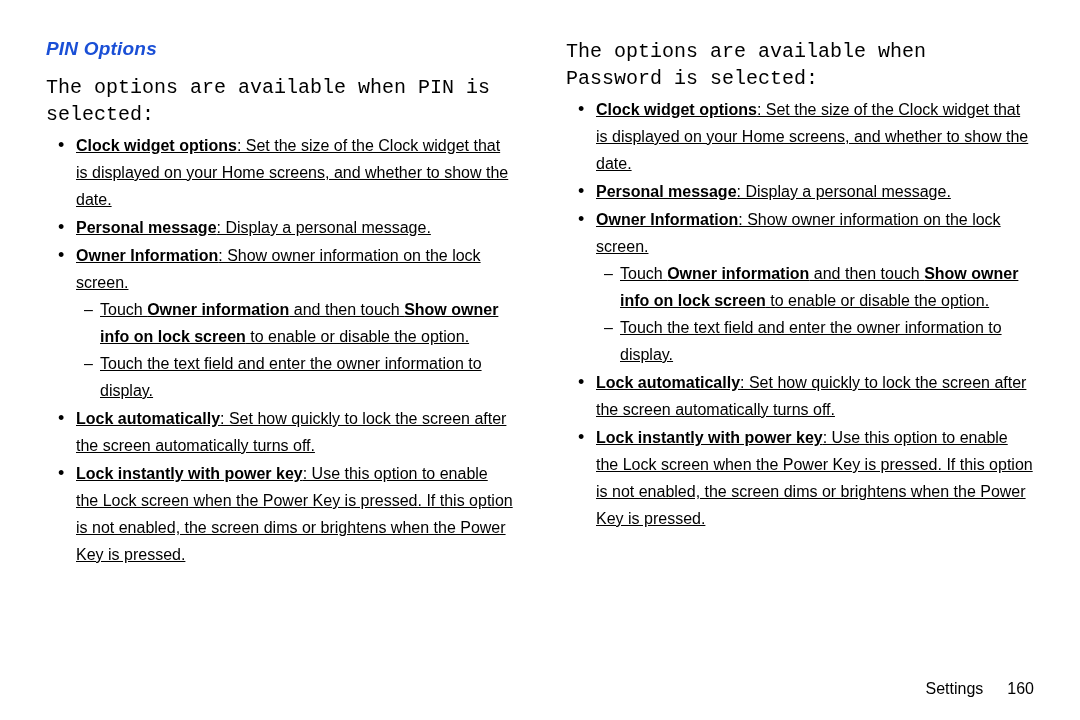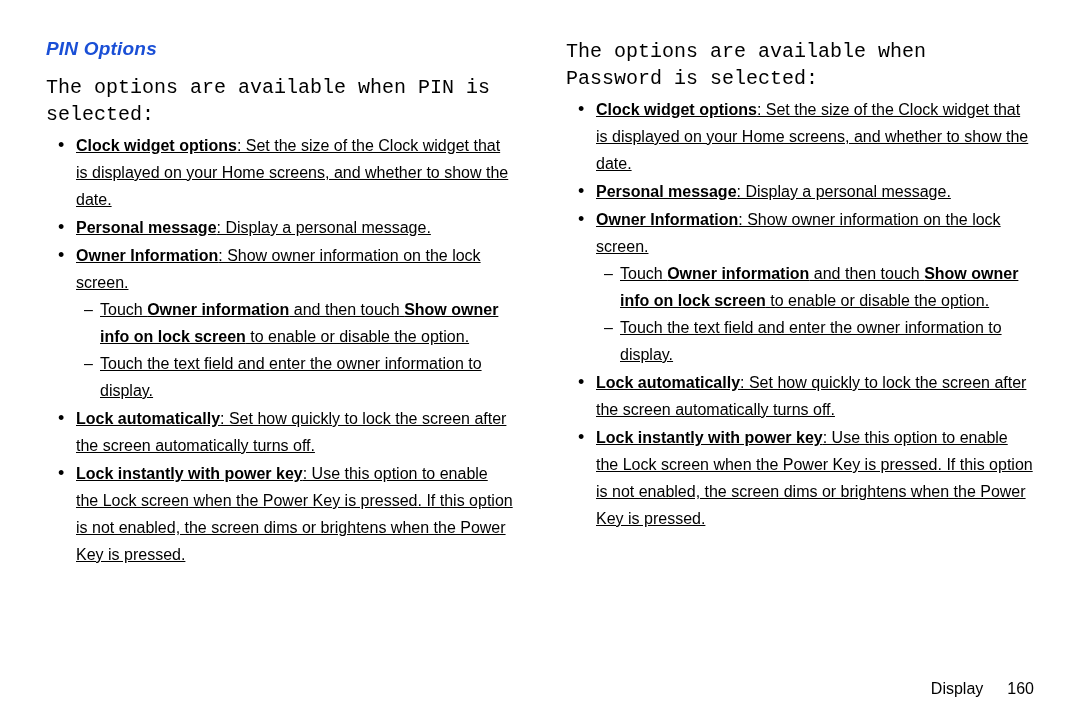--- a/index.html
+++ b/index.html
@@ -112,15 +112,15 @@
           </ul>
         </li>
         <li><span class="b">Lock automatically</span><span>: Set how quickly to lock the screen after the screen automatically turns off.</span></li>
         <li><span class="b">Lock instantly with power key</span><span>: Use this option to enable the Lock screen when the Power Key is pressed. If this option is not enabled, the screen dims or brightens when the Power Key is pressed.</span></li>
       </ul>
     </div>
 
   </div>
 
   <div class="footer">
-    <span class="sec">Display</span><span>160</span>
+    <span class="sec">Settings</span><span>160</span>
   </div>
 </div>
 
 </body></html>

